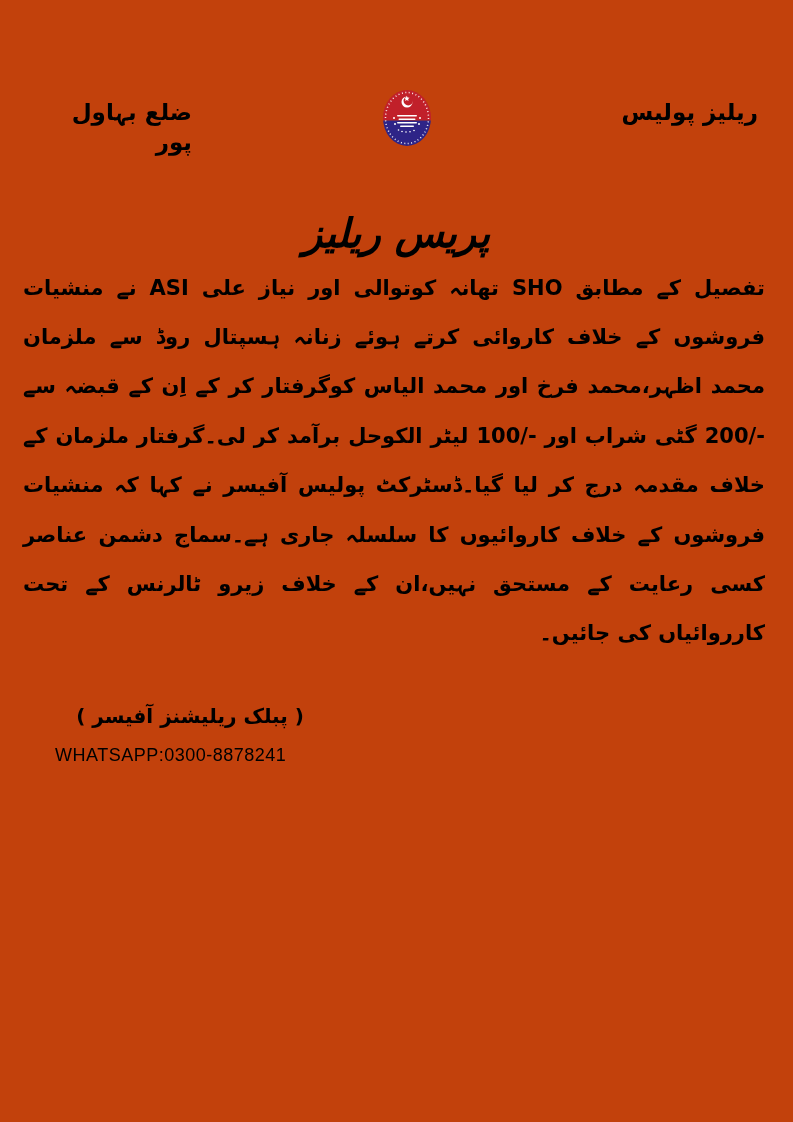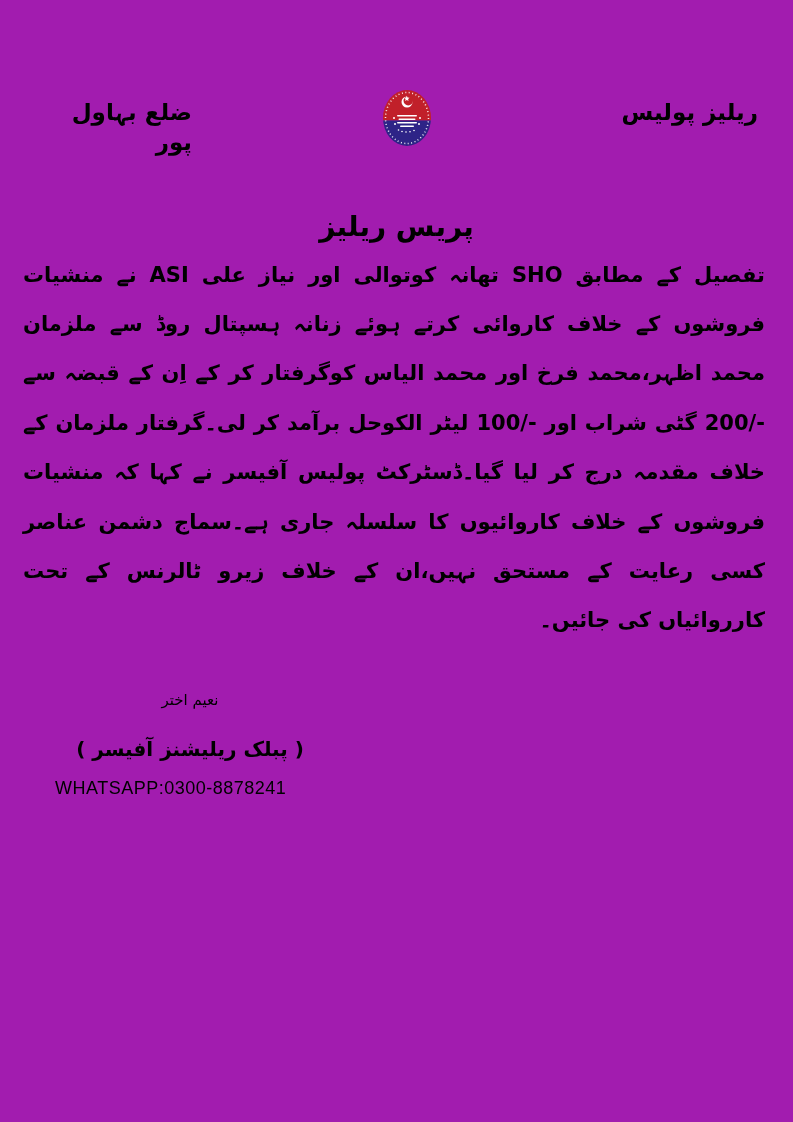--- a/index.html
+++ b/index.html
@@ -2,21 +2,21 @@
 <html lang="ur"><head>
 <meta charset="utf-8">
 <style>
   * { margin: 0; padding: 0; box-sizing: border-box; }
   html, body { background: #e9e9e9; }
   .page {
     position: relative;
     width: 793px;
     height: 1122px;
     margin: 0 auto;
-    background: #a21caf;
+    background: #c2410c;
     color: #000;
     font-family: "DejaVu Sans", sans-serif;
     overflow: hidden;
   }
   
   .header {
     display: flex;
     justify-content: space-between;
     align-items: flex-start;
     padding: 88px 35px 0 52px;
@@ -28,23 +28,24 @@
     line-height: 1.3;
     padding-top: 10px;
   }
   .hdr-label.left { max-width: 140px; }
   .badge-wrap { width: 50px; height: 60px; margin-top: 0; }
   .badge-wrap svg { display: block; width: 50px; height: 60px; }
   
   .title {
     margin-top: 52px;
     text-align: center;
-    font-size: 28px;
+    font-size: 40px;
     font-weight: bold;
     direction: rtl;
+    font-style: italic;
   }
   
   .headline {
     direction: rtl;
     margin: 34px 28px 0 40px;
     font-size: 22px;
     font-weight: bold;
     line-height: 2.25;
     text-align: justify;
   }
@@ -123,19 +124,18 @@
 
     <div class="hdr-label">ریلیز پولیس</div>
   </div>
 
   <div class="title">پریس ریلیز</div>
 
 
   <div class="body-text">تفصیل کے مطابق SHO تھانہ کوتوالی اور نیاز علی ASI نے منشیات فروشوں کے خلاف کاروائی کرتے ہوئے زنانہ ہسپتال روڈ سے ملزمان محمد اظہر،محمد فرخ اور محمد الیاس کوگرفتار کر کے اِن کے قبضہ سے -/200 گٹی شراب اور -/100 لیٹر الکوحل برآمد کر لی۔گرفتار ملزمان کے خلاف مقدمہ درج کر لیا گیا۔ڈسٹرکٹ پولیس آفیسر نے کہا کہ منشیات فروشوں کے خلاف کاروائیوں کا سلسلہ جاری ہے۔سماج دشمن عناصر کسی رعایت کے مستحق نہیں،ان کے خلاف زیرو ٹالرنس کے تحت کارروائیاں کی جائیں۔</div>
 
   <div class="signature">
-    <div class="sig-name">نعیم اختر</div>
     <div class="sig-role">( پبلک ریلیشنز آفیسر )</div>
   </div>
 
   <div class="whatsapp">WHATSAPP:0300-8878241</div>
 
 </div>
 
 </body></html>

